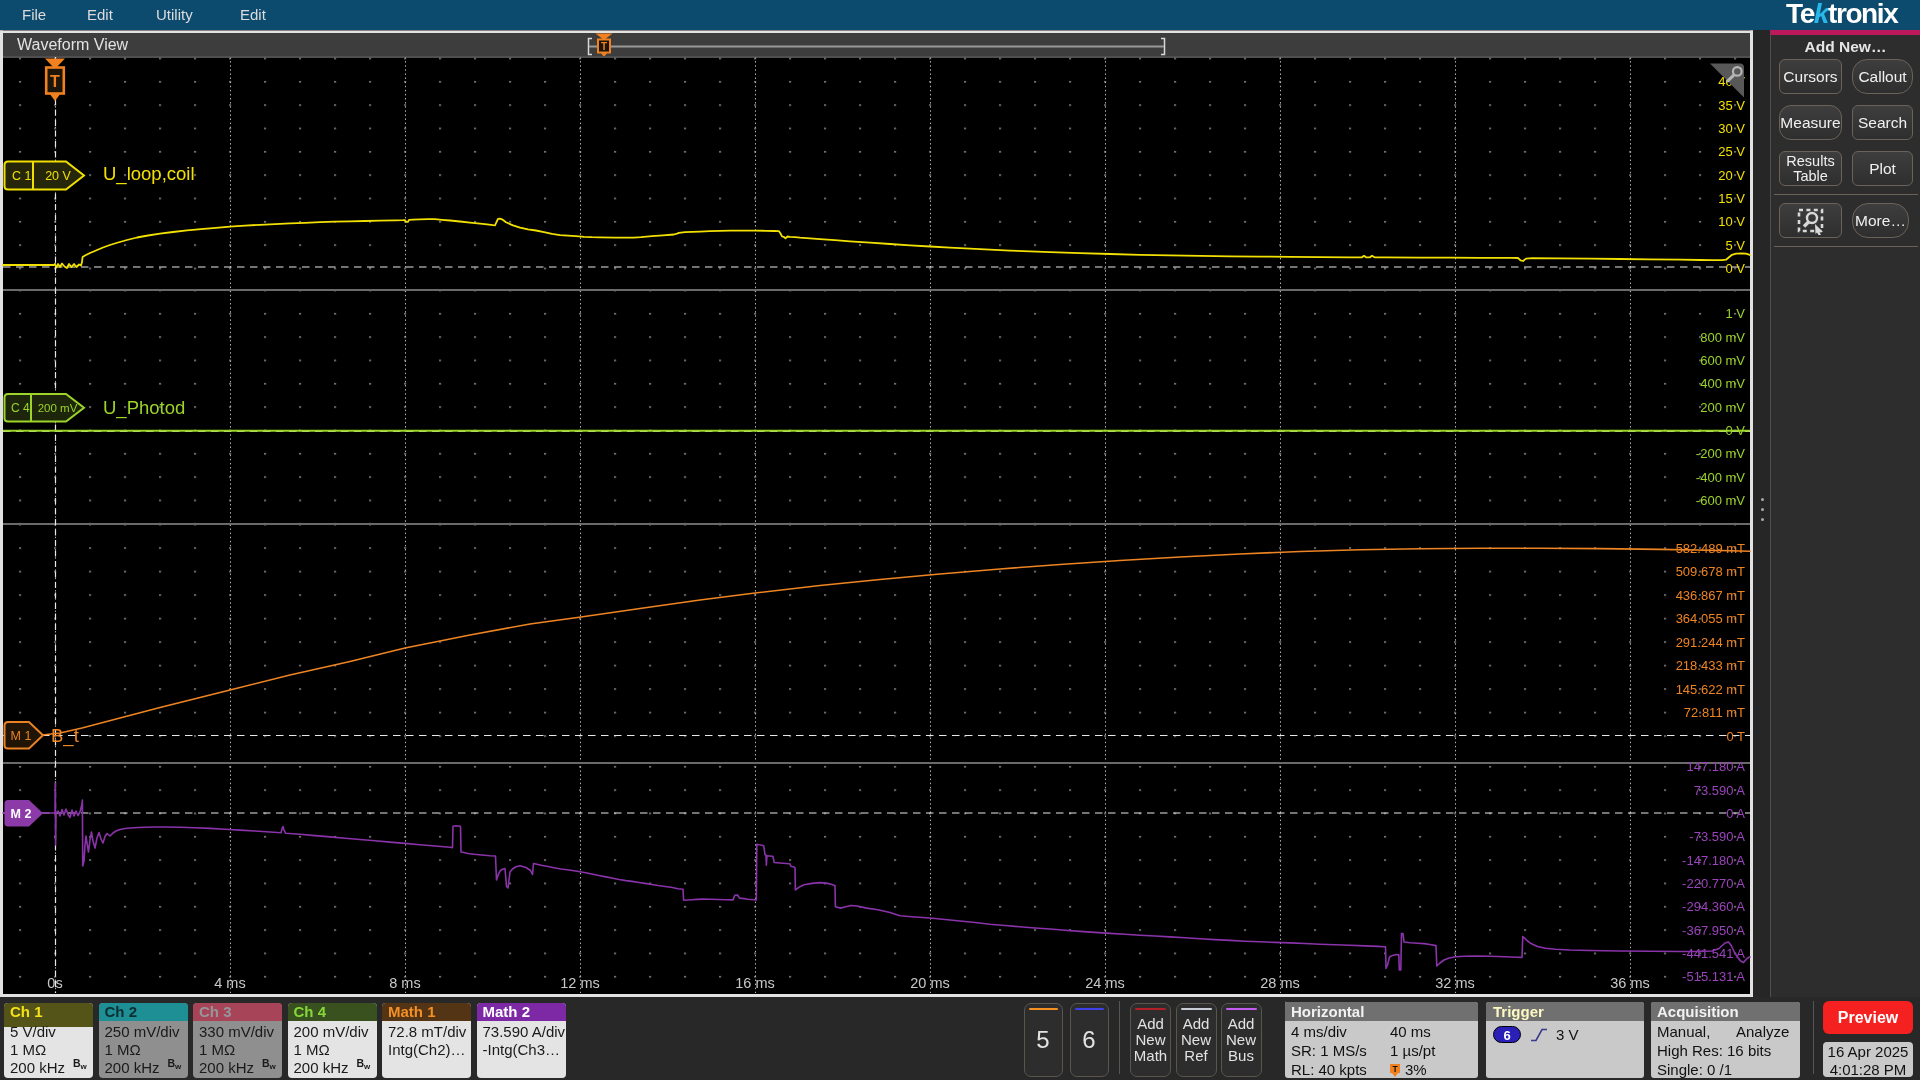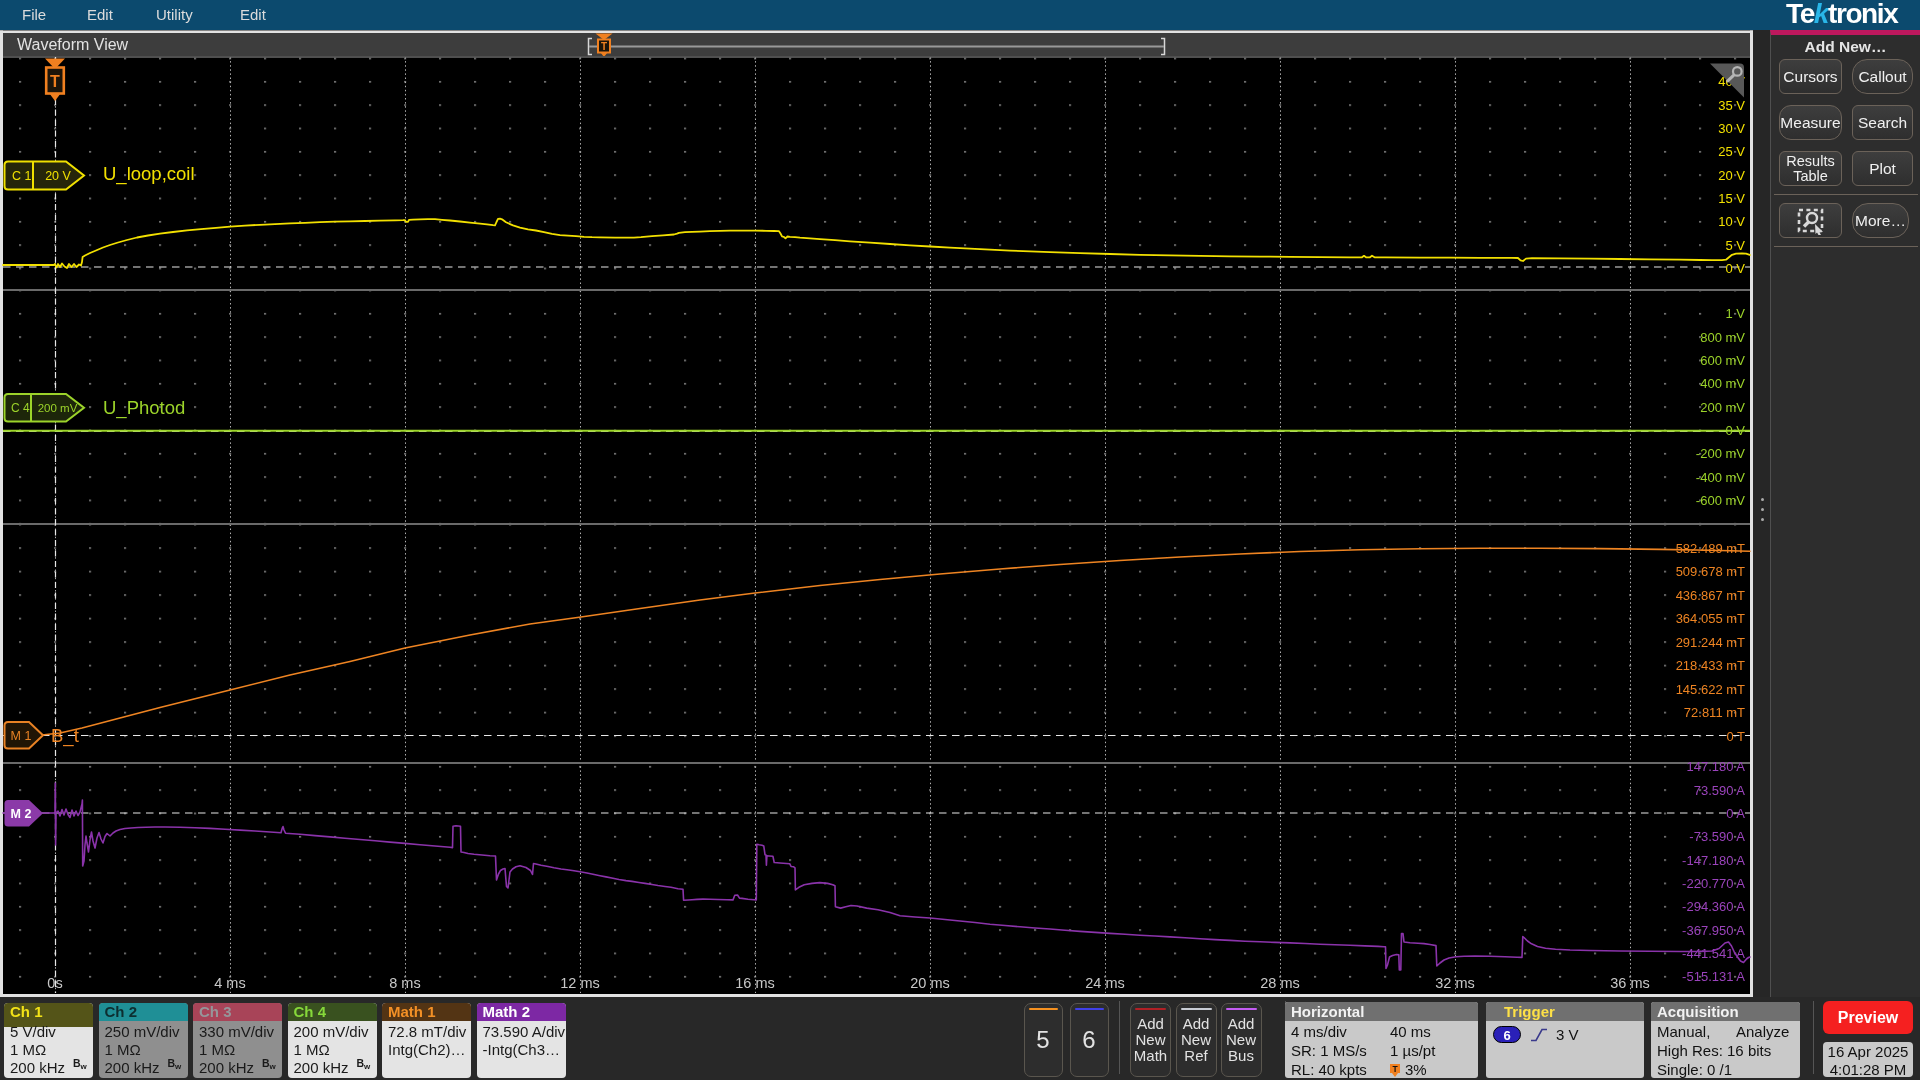--- a/index.html
+++ b/index.html
@@ -232,21 +232,21 @@
       <div style="position:absolute;left:105px;top:40px">1 µs/pt</div>
       <div style="position:absolute;left:6px;top:59px">RL: 40 kpts</div>
       <svg style="position:absolute;left:104px;top:61px" width="12" height="15" viewBox="0 0 12 15">
         <rect x="1" y="1" width="10" height="9" fill="#f08020"></rect>
         <polygon points="3,10 9,10 6,14" fill="#f08020"></polygon>
         <text x="6" y="9" font-size="8.5" font-weight="bold" fill="#111" text-anchor="middle">T</text>
       </svg>
       <div style="position:absolute;left:120px;top:59px">3%</div>
     </div>
 <div style="position:absolute;left:1486px;top:5px;width:158px;height:76px;background:#c9c9c9;border-radius:3px;overflow:hidden;color:#111;font-size:15px">
-      <div style="height:19px;background:#707070;color:#fde047;font-weight:bold;padding-left:18px;line-height:19px;font-size:15px">Trigger</div>
+      <div style="height:19px;background:#707070;color:#fef9c3;font-weight:bold;padding-left:7px;line-height:19px;font-size:15px">Trigger</div>
       <div style="position:absolute;left:7px;top:24px;width:28px;height:17px;background:#2a20b8;border:1.5px solid #000;border-radius:9px;color:#fff;font-size:13px;font-weight:bold;text-align:center;line-height:17px;box-sizing:border-box">6</div>
       <svg style="position:absolute;left:44px;top:25px" width="18" height="16" viewBox="0 0 18 16">
         <path d="M1,13.5 h5 l6,-11 h5" fill="none" stroke="#3a3a8c" stroke-width="1.6"></path>
       </svg>
       <div style="position:absolute;left:70px;top:24px">3 V</div>
     </div>
 <div style="position:absolute;left:1651px;top:5px;width:149px;height:76px;background:#c9c9c9;border-radius:3px;overflow:hidden;color:#111;font-size:15px">
       <div style="height:19px;background:#707070;color:#f2f2f2;font-weight:bold;padding-left:6px;line-height:19px;font-size:15px">Acquisition</div>
       <div style="position:absolute;left:6px;top:21px">Manual,</div>
       <div style="position:absolute;left:85px;top:21px">Analyze</div>

